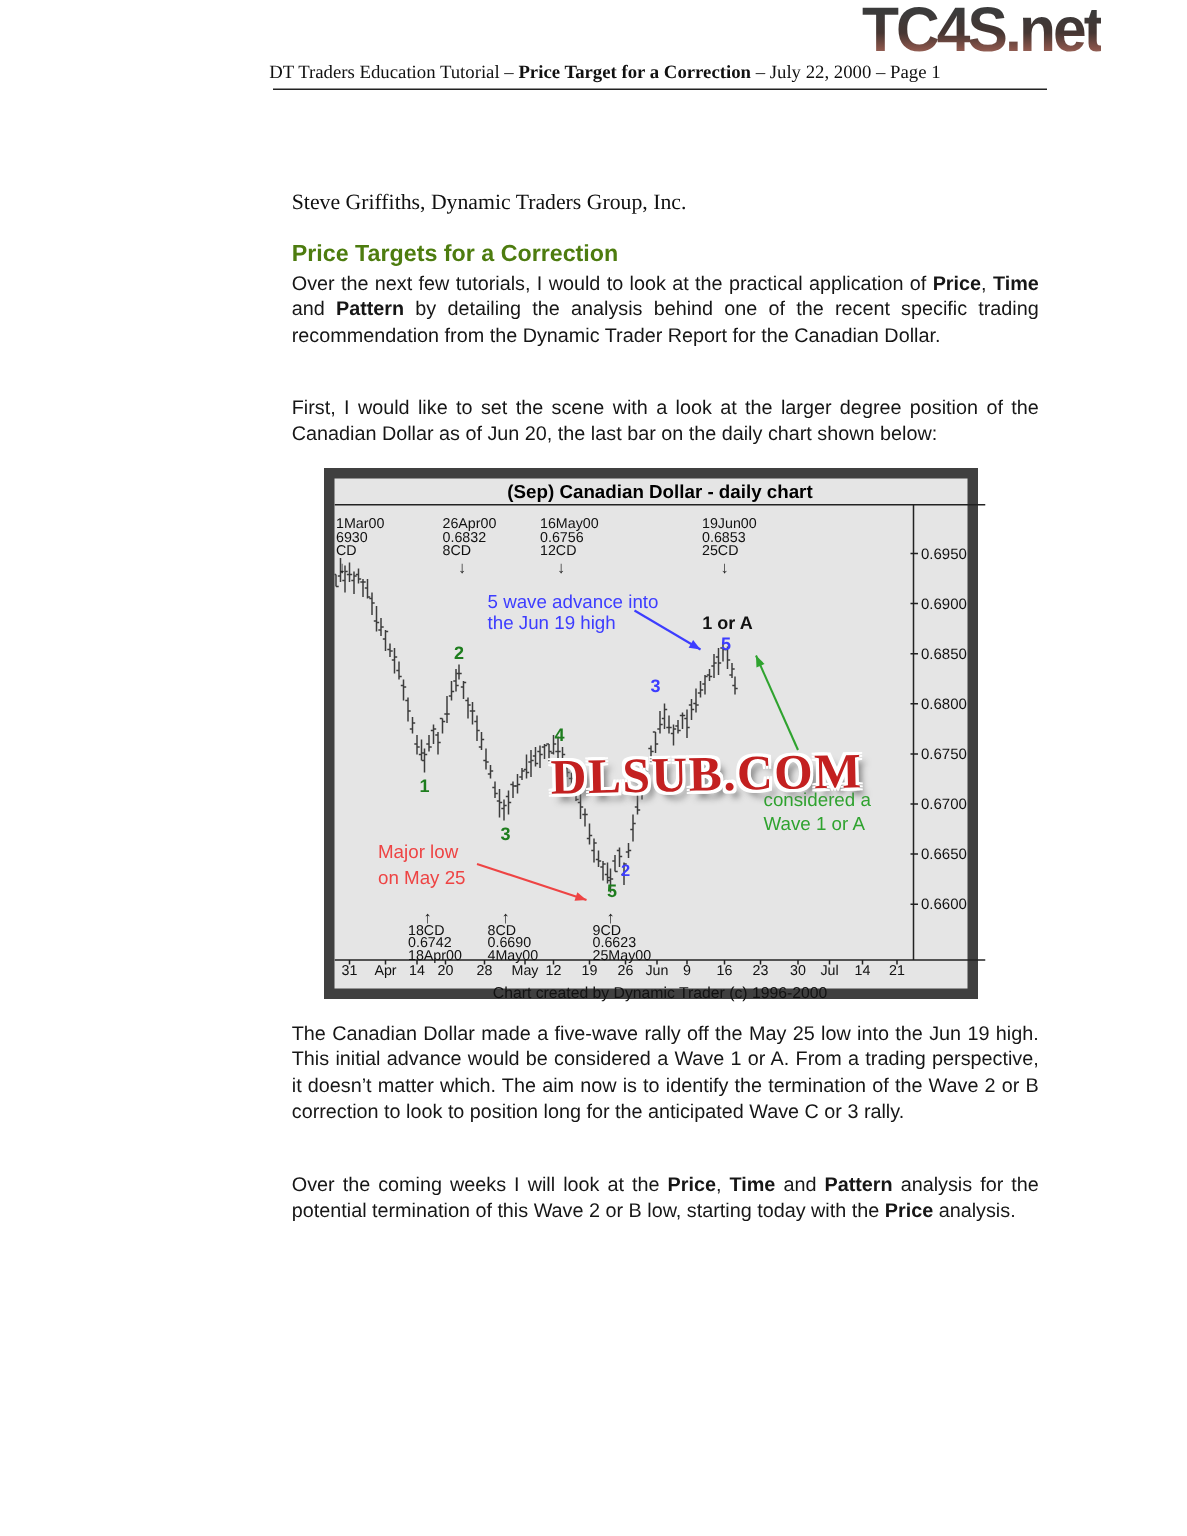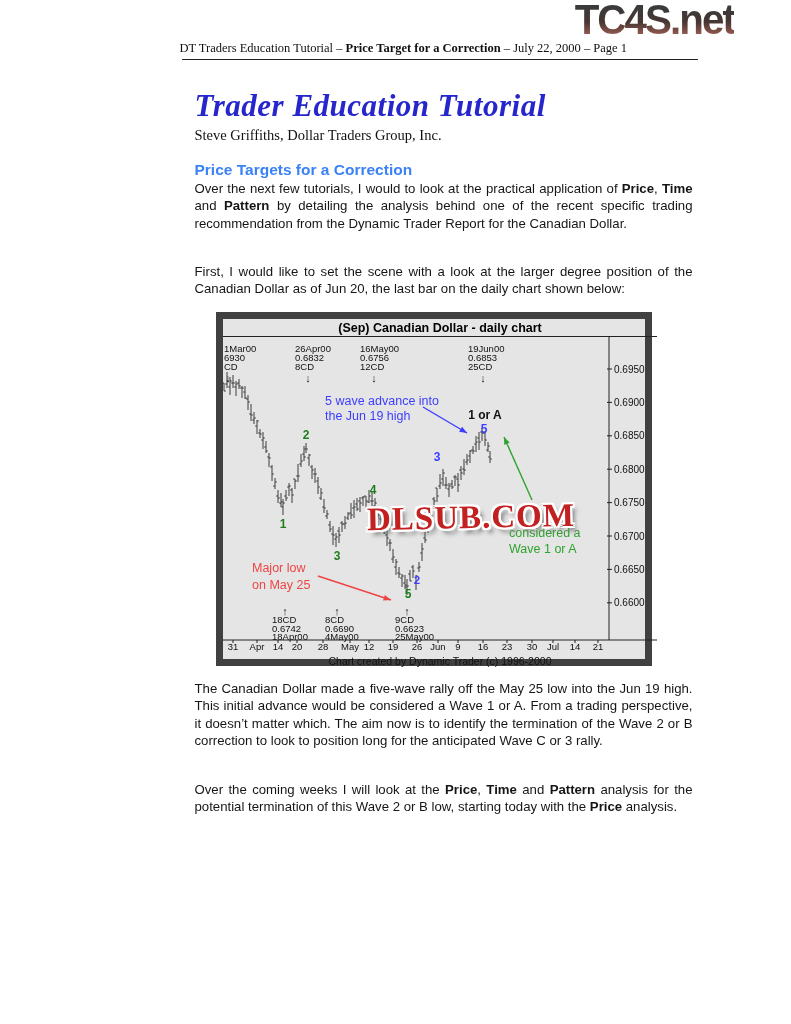--- a/index.html
+++ b/index.html
@@ -17,21 +17,21 @@
                font-family:"Liberation Serif",serif; font-size:12.5px; color:#111; white-space:nowrap; }
   .rule { position:absolute; top:59px; left:130px; width:516px; border-top:1.5px solid #222; height:0; }
 
   .doc-title { position:absolute; top:88px; left:143px; margin:0;
                font-family:"Liberation Serif",serif; font-style:italic; font-weight:bold;
                font-size:31px; color:#2626cc; letter-spacing:0.5px; }
   .byline { position:absolute; top:127px; left:143px;
             font-family:"Liberation Serif",serif; font-size:14.5px; color:#111; }
   .section-heading { position:absolute; top:161px; left:143px; margin:0;
                      font-family:"Liberation Sans",sans-serif; font-weight:bold;
-                     font-size:15.5px; color:#3b82f6; }
+                     font-size:15.5px; color:#4d7c0f; }
 
   .p { position:absolute; left:143px; width:498px; margin:0;
        font-size:13.2px; line-height:17.3px; text-align:justify; color:#161616; }
   .p1 { top:180px; } .p2 { top:263px; } .p3 { top:680px; } .p4 { top:781px; } .p5 { top:848px; }
 
   .chart { position:absolute; left:164px; top:312px; width:436px; height:354px;
            border:7px solid #404040; box-sizing:border-box; background:#e5e5e5; }
   .chart svg { position:absolute; left:0; top:0; }
   .chart svg text { font-family:"Liberation Sans",sans-serif; }
 
@@ -55,22 +55,21 @@
 </head>
 <body>
 
 <div class="page">
 
   <div class="tc4s">TC4S.net</div>
 
   <div class="docheader"><span>DT Traders Education Tutorial – </span><span style="font-weight: bold;">Price Target for a Correction</span><span> – July 22, 2000 – Page 1</span></div>
   <div class="rule"></div>
 
-  <h1 class="doc-title">Trader Education Tutorial</h1>
-  <div class="byline">Steve Griffiths, Dollar Traders Group, Inc.</div>
+  <div class="byline">Steve Griffiths, Dynamic Traders Group, Inc.</div>
   <h2 class="section-heading">Price Targets for a Correction</h2>
 
   <p class="p p1"><span>Over the next few tutorials, I would to look at the practical application of </span><span style="font-weight: bold;">Price</span><span>, </span><span style="font-weight: bold;">Time</span><span> and </span><span style="font-weight: bold;">Pattern</span><span> by detailing the analysis behind one of the recent specific trading recommendation from the Dynamic Trader Report for the Canadian Dollar.</span></p>
   <p class="p p2"><span>First, I would like to set the scene with a look at the larger degree position of the Canadian Dollar as of Jun 20, the last bar on the daily chart shown below:</span></p>
 
   <div class="chart">
     <svg id="chart-svg" width="434" height="352" viewBox="0 0 434 352">
         <text x="217" y="13" text-anchor="middle" font-size="12.5" font-weight="bold" fill="#000">(Sep) Canadian Dollar - daily chart</text>
         <line x1="0" y1="17.5" x2="434" y2="17.5" stroke="#222" stroke-width="1"></line>
         <line x1="386" y1="17.5" x2="386" y2="321" stroke="#222" stroke-width="1"></line>

